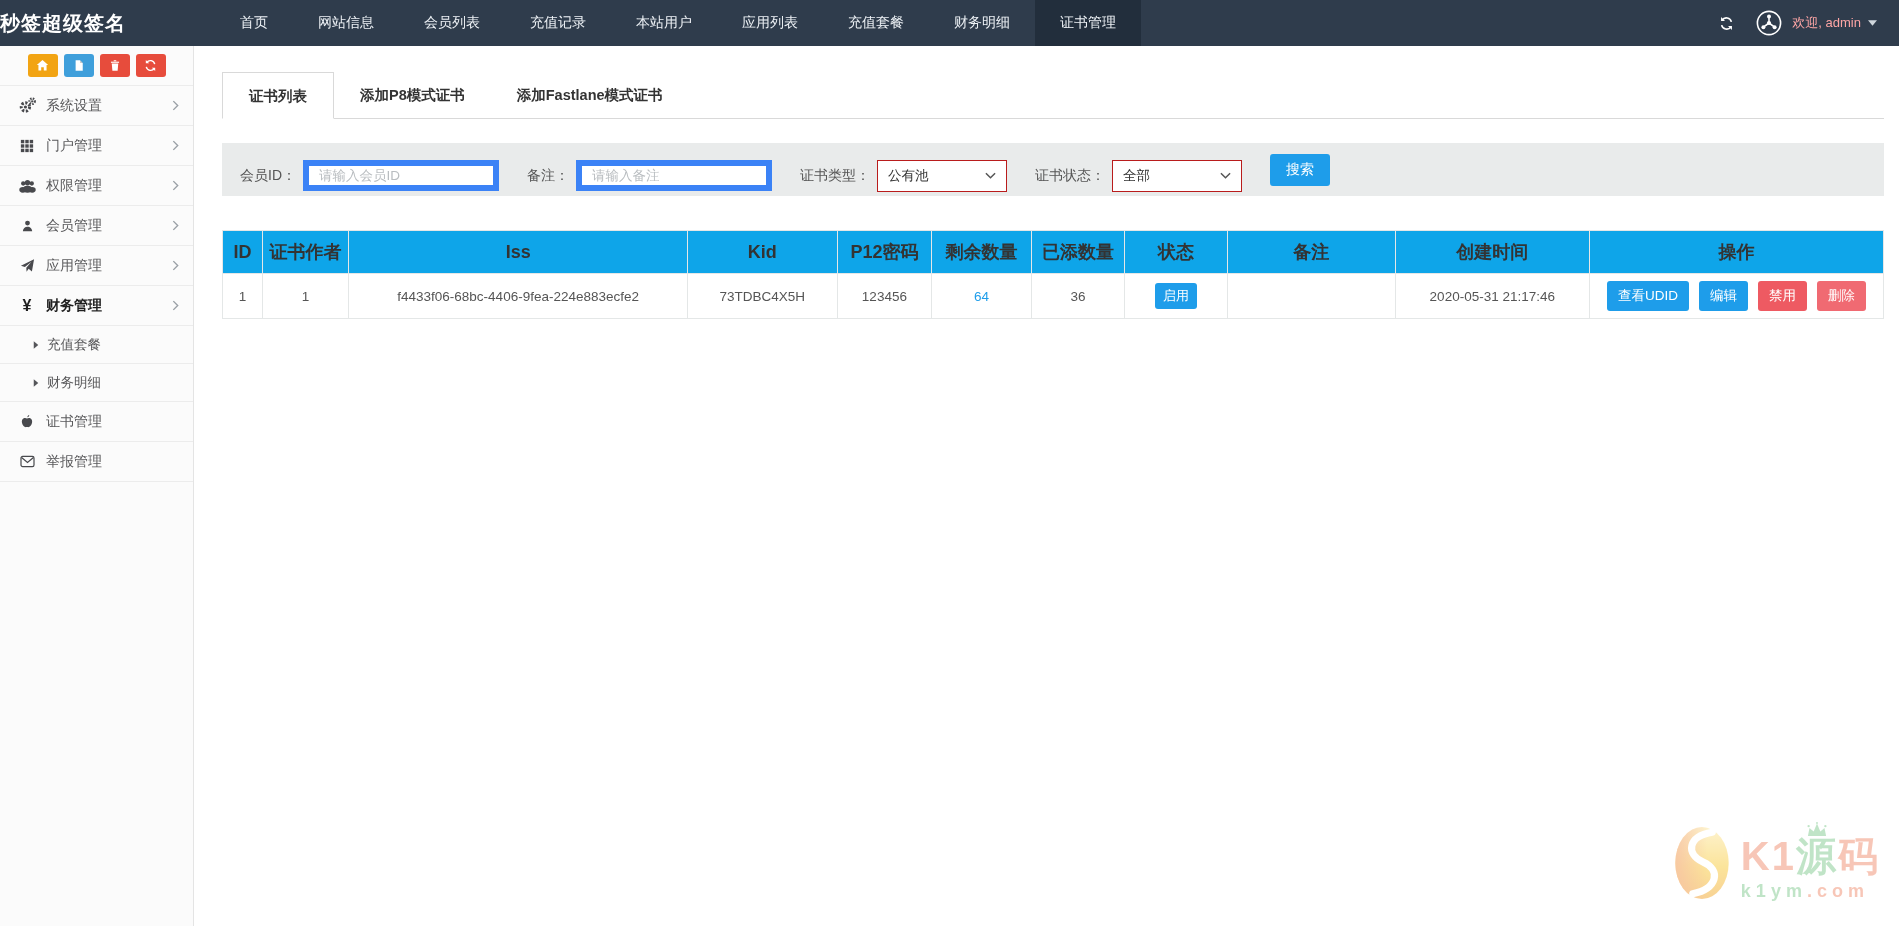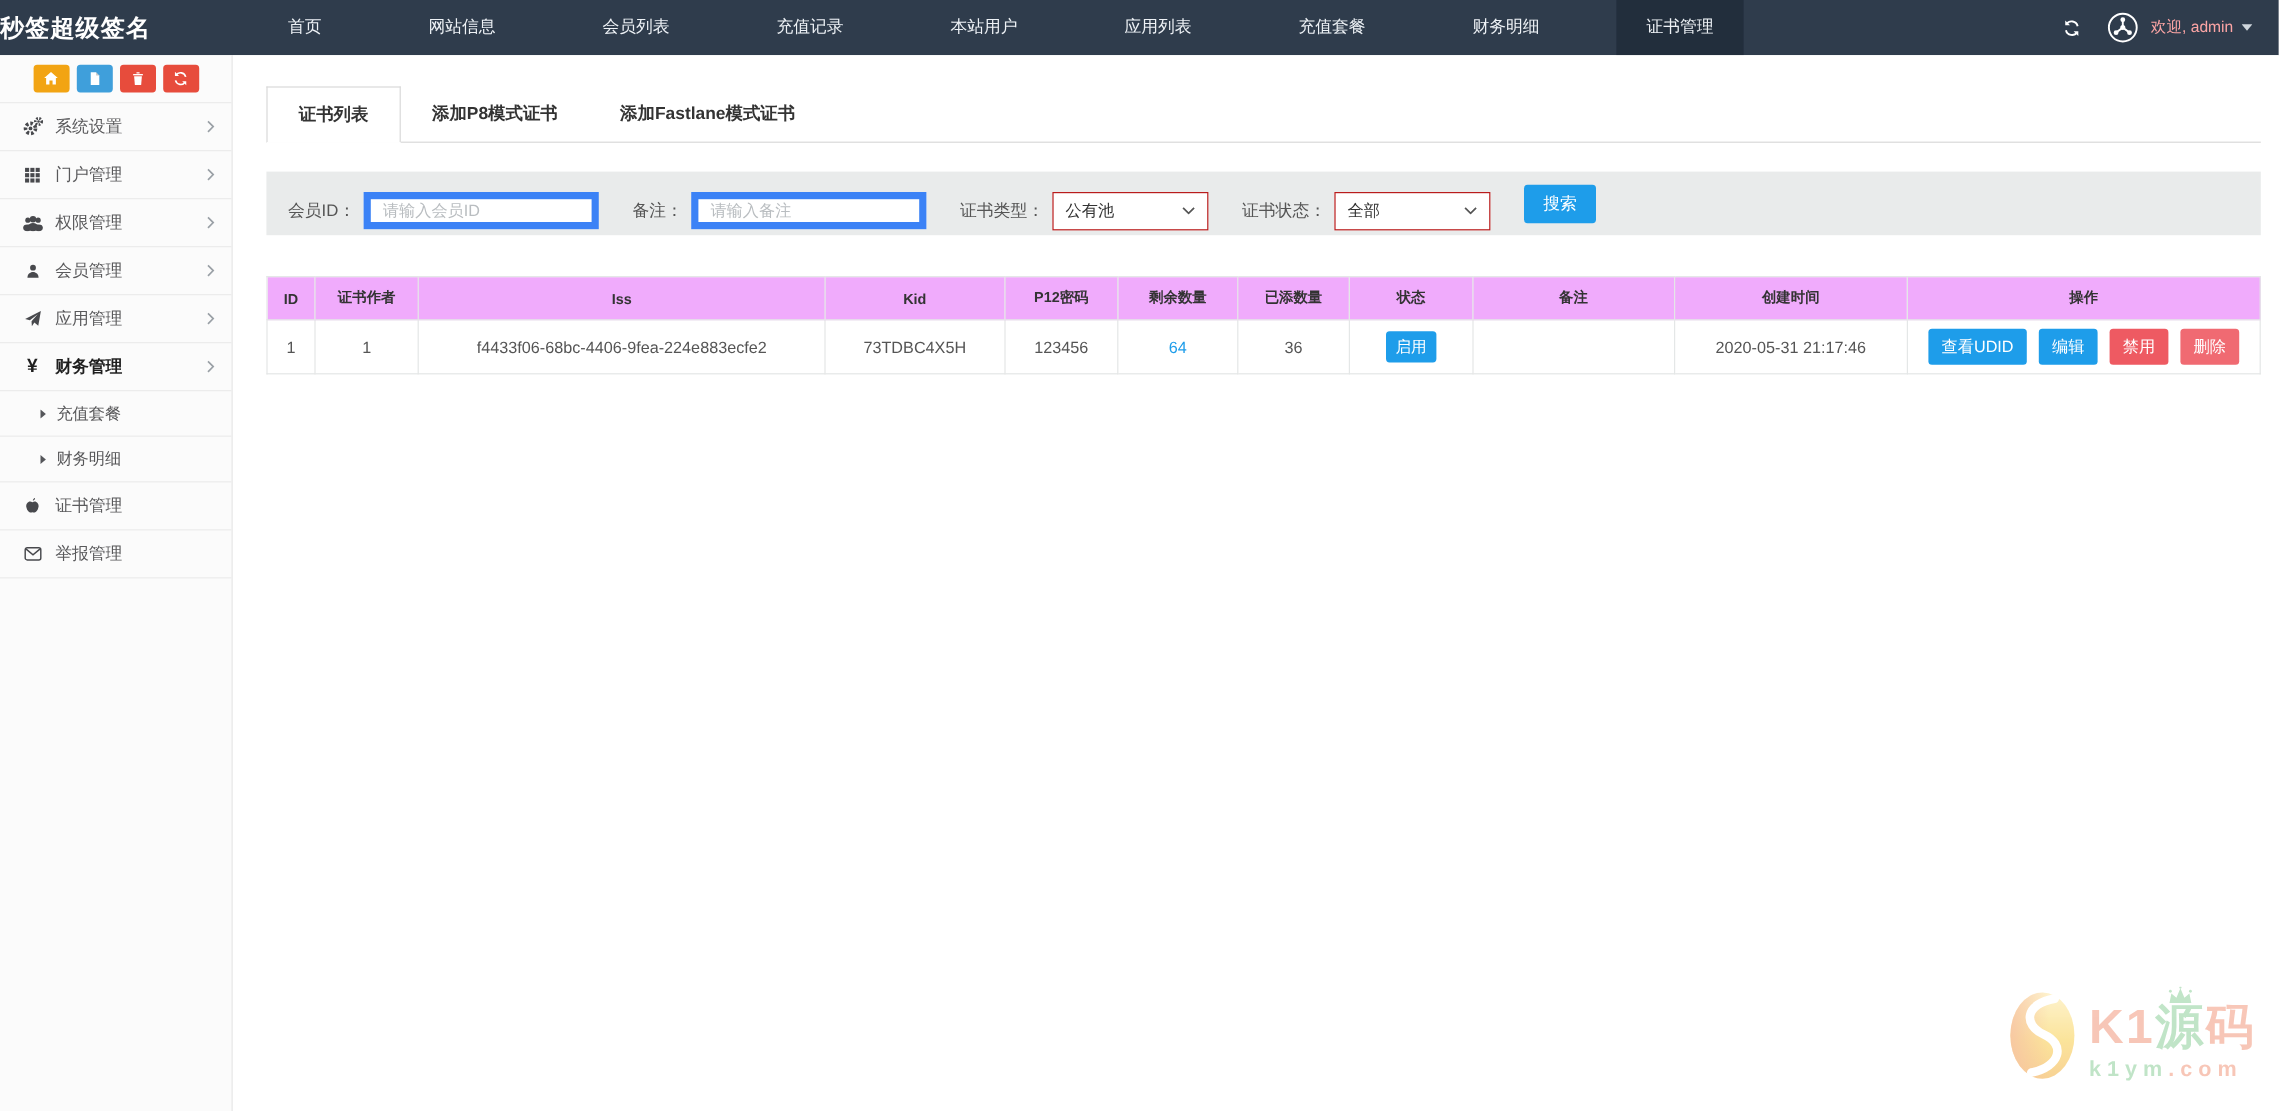--- a/index.html
+++ b/index.html
@@ -3,21 +3,21 @@
 <meta charset="utf-8">
 <style>
   * { box-sizing: border-box; }
   html,body { margin:0; padding:0; width:1899px; height:926px; overflow:hidden;
     font-family:"Liberation Sans","DejaVu Sans",sans-serif; background:#fff; color:#333; }
 
   
   .navbar { height:46px; background:var(--navbar-bg,#2f3c4c); display:flex; align-items:stretch; }
   .logo { width:215px; display:flex; align-items:center; 
     color:#fff; font-size:20px; font-weight:bold; letter-spacing:1px; }
-  .nav-menu { display:flex; align-items:stretch;gap:39px; }
+  .nav-menu { display:flex; align-items:stretch; }
   .nav-item { display:flex; align-items:center; padding:0 25px; color:#eef2f6; font-size:14px; cursor:pointer; }
   .nav-item.active { background:var(--navbar-active-bg,#222e3c); }
   .nav-right { margin-left:auto; display:flex; align-items:center; padding-right:22px; color:#fca5a5; }
   .nav-refresh { display:inline-flex; color:#fff; margin-right:22px; cursor:pointer; }
   .nav-avatar { display:inline-flex; color:#fff; margin-right:10px; }
   .welcome { font-size:13px; margin-right:7px; }
   .nav-caret { display:inline-flex; color:#cfd6dc; }
 
   
   .layout { display:flex; height:880px; }
@@ -50,21 +50,21 @@
     font-size:13.5px; color:#333; font-family:inherit; outline:none; }
   .finput::placeholder { color:#b9bdc0; }
   .select { width:130px; height:32px; background:#fff; border:1px solid #b91c1c; display:flex;
     align-items:center; padding:0 10px; font-size:13.5px; color:#333; cursor:pointer; }
   .sel-arrow { margin-left:auto; color:#555; display:inline-flex; }
   .search-btn { background:var(--accent-blue,#1e9dea); color:#fff; border:none; height:32px; padding:0 16px;
     font-size:14px; border-radius:3px; cursor:pointer; font-family:inherit; }
 
   
   .data-table { width:100%; margin-top:34px; border-collapse:collapse; table-layout:fixed; }
-  .data-table th { border:1px solid #e4e7e7; background:#f0abfc; font-size:12px; font-weight:bold;
+  .data-table th { border:1px solid #e4e7e7; background:#0ea5e9; font-size:18px; font-weight:bold;
     color:#333; padding:9px 4px; text-align:center; }
   .data-table td { border:1px solid #e4e7e7; background:#fff; font-size:13.5px; color:#555;
     padding:7px 4px; text-align:center; height:37px; overflow:hidden; white-space:nowrap; }
   .blue-text { color:var(--accent-blue,#1e9dea); }
   .status-badge { display:inline-block; background:var(--accent-blue,#1e9dea); color:#fff;
     padding:4px 8px; border-radius:3px; font-size:13px; }
   .action-btn { border:none; color:#fff; font-size:13.5px; padding:6px 11px; border-radius:3px;
     margin:0 5px; cursor:pointer; font-family:inherit; }
   .action-btn.primary { background:var(--accent-blue,#1e9dea); }
   .action-btn.danger { background:var(--danger-red,#ee5a62); }

